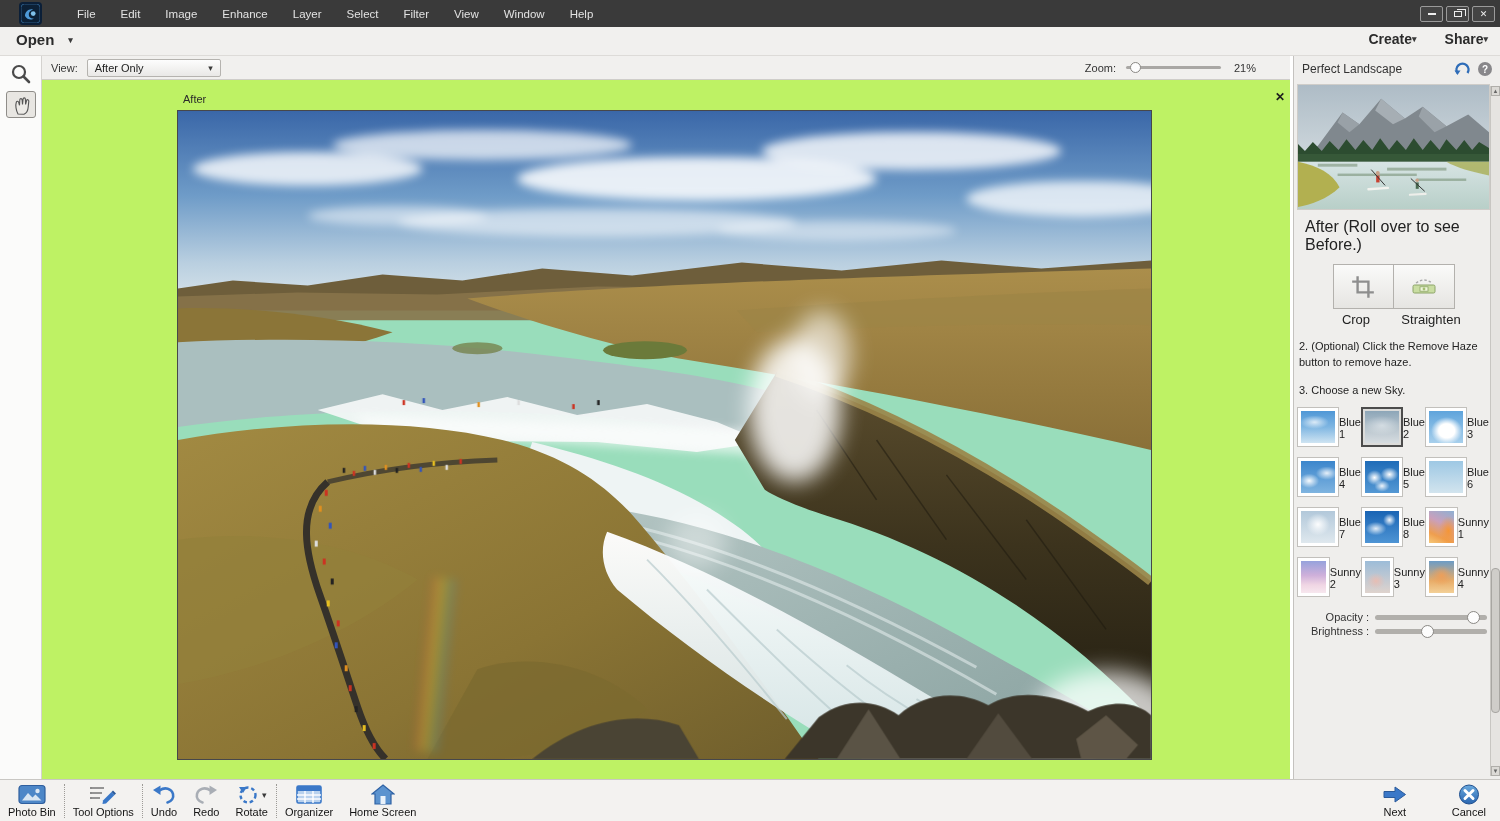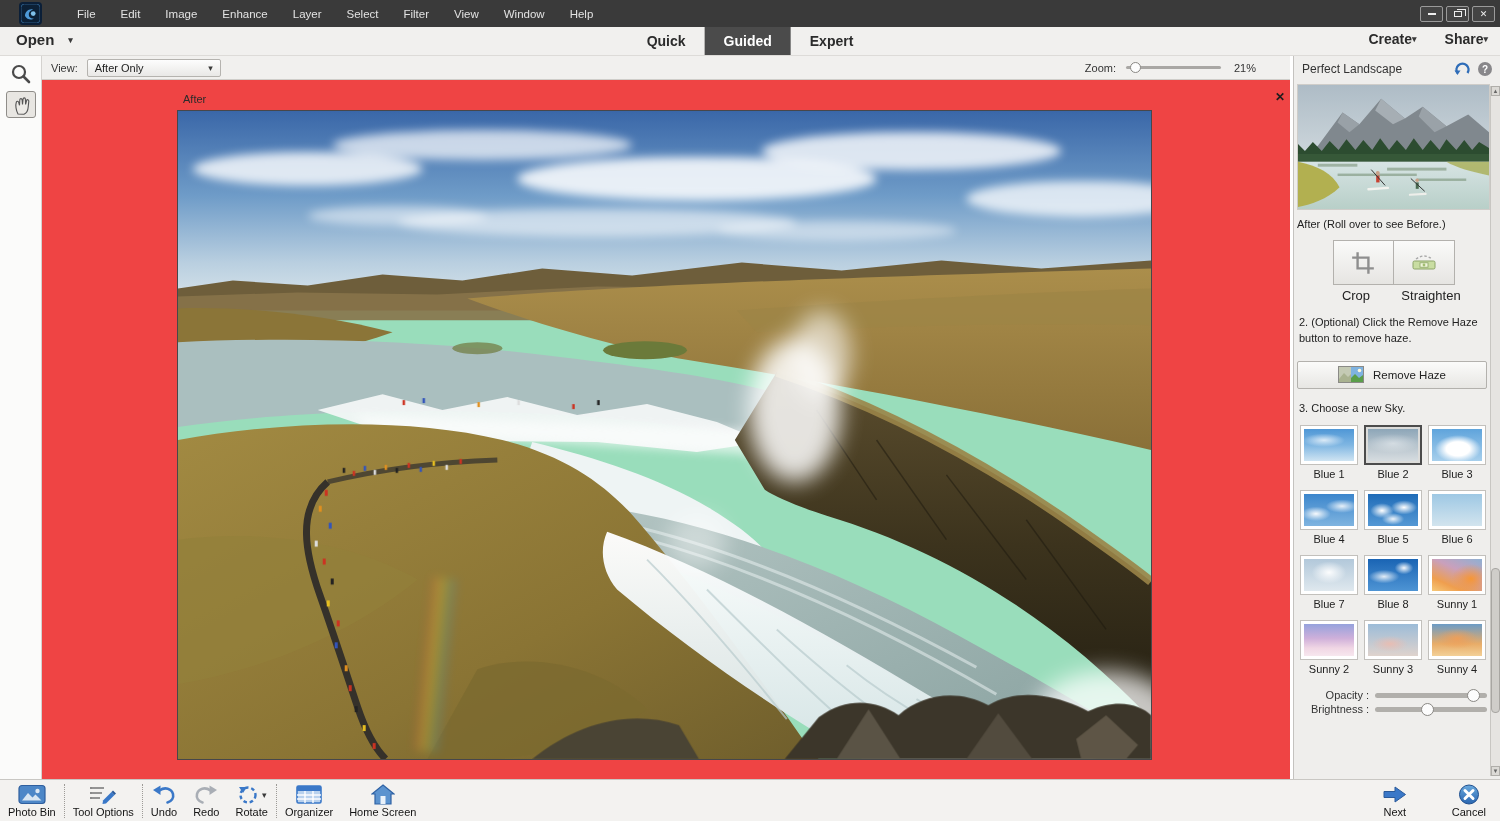--- a/index.html
+++ b/index.html
@@ -37,45 +37,45 @@
   .slider .knob { position:absolute; top:0; width:11px; height:11px; border-radius:50%; background:#fdfdfd; border:1px solid #8a8884; }
   .zoom-slider { width:95px; margin-right:13px; }
   .zoom-value { font-size:11px; color:#333; width:34px; }
 
   
   .tool-strip { position:absolute; top:56px; left:0; width:42px; bottom:42px; background:#fbfbfa; border-right:1px solid #d4d2cf; }
   .tool { width:30px; margin:4px auto 0; display:flex; align-items:center; justify-content:center; height:27px; border-radius:3px; }
   .tool.selected { border:1px solid #8f8d89; background:#e8e6e2; }
 
   
-  .canvas { position:absolute; top:80px; left:42px; width:1248px; bottom:42px; background:#ef4444; }
+  .canvas { position:absolute; top:80px; left:42px; width:1248px; bottom:42px; background:#bef264; }
   .after-label { position:absolute; left:141px; top:13px; font-size:11px; color:#2b2b2b; }
   .canvas-close { position:absolute; left:1233px; top:10px; font-size:12px; font-weight:bold; color:#1d1d1d; cursor:default; }
   .photo { position:absolute; left:135px; top:30px; width:975px; height:650px; border:1px solid #47474a; background:#9db; }
   .photo svg { display:block; width:100%; height:100%; }
 
   
   .panel { position:absolute; top:56px; right:0; width:207px; bottom:42px; background:#efeeec; border-left:1px solid #c4c2bf; }
   .panel-header { height:26px; display:flex; align-items:center; padding:0 8px; }
   .panel-title { font-size:12px; color:#333; }
   .panel-header-icons { margin-left:auto; display:flex; align-items:center; gap:7px; }
   .help-circle { width:14px; height:14px; border-radius:50%; background:#88878a; color:#fff; font-size:10px; font-weight:bold; display:flex; align-items:center; justify-content:center; }
   .panel-body { position:absolute; top:28px; left:3px; width:193px; }
   .panel-thumb { width:193px; height:126px; border:1px solid #cfcdc9; }
   .panel-thumb svg { display:block; width:100%; height:100%; }
-  .after-caption { font-size:11px; color:#222; margin:8px 0 0 0; }
+  .after-caption { font-size:16px; color:#222; margin:8px 0 0 8px; }
   .step { font-size:11px; color:#222; line-height:1.45; margin:12px 0 0 2px; width:186px; }
   .tool-buttons { margin:10px auto 0; width:122px; display:flex; }
   .tool-btn { width:61px; height:45px; background:linear-gradient(#fafaf9,#e6e5e2); border:1px solid #b3b1ad; display:flex; align-items:center; justify-content:center; }
   .tool-btn + .tool-btn { border-left:none; }
   .tool-btn-labels { width:150px; margin:3px auto 0; display:flex; }
   .tool-btn-labels span { width:75px; text-align:center; font-size:13px; color:#222; }
   .haze-btn { margin-top:14px; width:190px; height:28px; background:linear-gradient(#fbfbfa,#e7e6e3); border:1px solid #b3b1ad; border-radius:2px; display:flex; align-items:center; justify-content:center; gap:9px; font-size:11.5px; color:#222; }
   .sky-grid { margin-top:8px; display:grid; grid-template-columns:64px 64px 64px; row-gap:10px; justify-content:space-between; width:190px; }
-  .sky-cell { display:flex; flex-direction:column; align-items:center; }
+  .sky-cell { display:flex; align-items:center; }
   .sky-thumb { width:58px; height:40px; background:#fff; border:1px solid #c2c0bc; padding:3px; }
   .sky-cell.selected .sky-thumb { border:2px solid #4c4c4c; padding:2px; background:#dcdcda; }
   .sky-img { width:100%; height:100%; }
   .sky-label { font-size:11px; color:#222; margin-top:3px; }
   .panel-slider-row { display:flex; align-items:center; margin-top:9px; }
   .panel-slider-row .lbl { width:72px; text-align:right; font-size:11px; color:#333; margin-right:6px; }
   .panel-slider { width:112px; height:13px; }
   .panel-slider .track { top:4px; height:5px; background:#b1afab; border-radius:3px; }
   .panel-slider .knob { width:13px; height:13px; }
   .panel-scrollbar { position:absolute; top:30px; right:0; width:10px; bottom:3px; background:#e6e4e1; border-left:1px solid #c8c6c2; }
@@ -139,25 +139,20 @@
     <div class="win-btn">
         <span>✕</span>
       </div>
   </div>
 </div>
 
 <div class="header">
   <div class="open-btn">
     <span>Open</span>
     <span class="caret">▾</span>
-  </div>
-  <div class="tabs">
-    <div class="tab">Quick</div>
-    <div class="tab active">Guided</div>
-    <div class="tab">Expert</div>
   </div>
   <div class="create-share">
     <div class="cs-btn">
       <span>Create</span>
       <span class="caret">▾</span>
     </div>
     <div class="cs-btn">
       <span>Share</span>
       <span class="caret">▾</span>
     </div>
@@ -432,30 +427,20 @@
         </svg>
       </div>
     </div>
     <div class="tool-btn-labels">
       <span>Crop</span>
       <span>Straighten</span>
     </div>
 
     <div class="step">2. (Optional) Click the Remove Haze button to remove haze.</div>
 
-    <div class="haze-btn">
-      <svg width="26" height="17" viewBox="0 0 26 17">
-        <rect x="0.5" y="0.5" width="25" height="16" fill="#c4cab4" stroke="#8a8a86"></rect>
-        <path d="M1,13 L6,7 L10,11 L13,8 L13,16 L1,16 Z" fill="#a9b290"></path>
-        <rect x="13" y="1" width="12" height="15" fill="#7fb3e0"></rect>
-        <circle cx="21.5" cy="4.5" r="1.8" fill="#fff8d8"></circle>
-        <path d="M13,12 L17,8 L21,12 L25,9 L25,16 L13,16 Z" fill="#5a9e4a"></path>
-      </svg>
-      <span>Remove Haze</span>
-    </div>
 
     <div class="step">3. Choose a new Sky.</div>
 
     <div class="sky-grid">
       <div class="sky-cell">
         <div class="sky-thumb">
             <div class="sky-img sky-b1"></div>
           </div>
         <span class="sky-label">Blue 1</span>
       </div>

